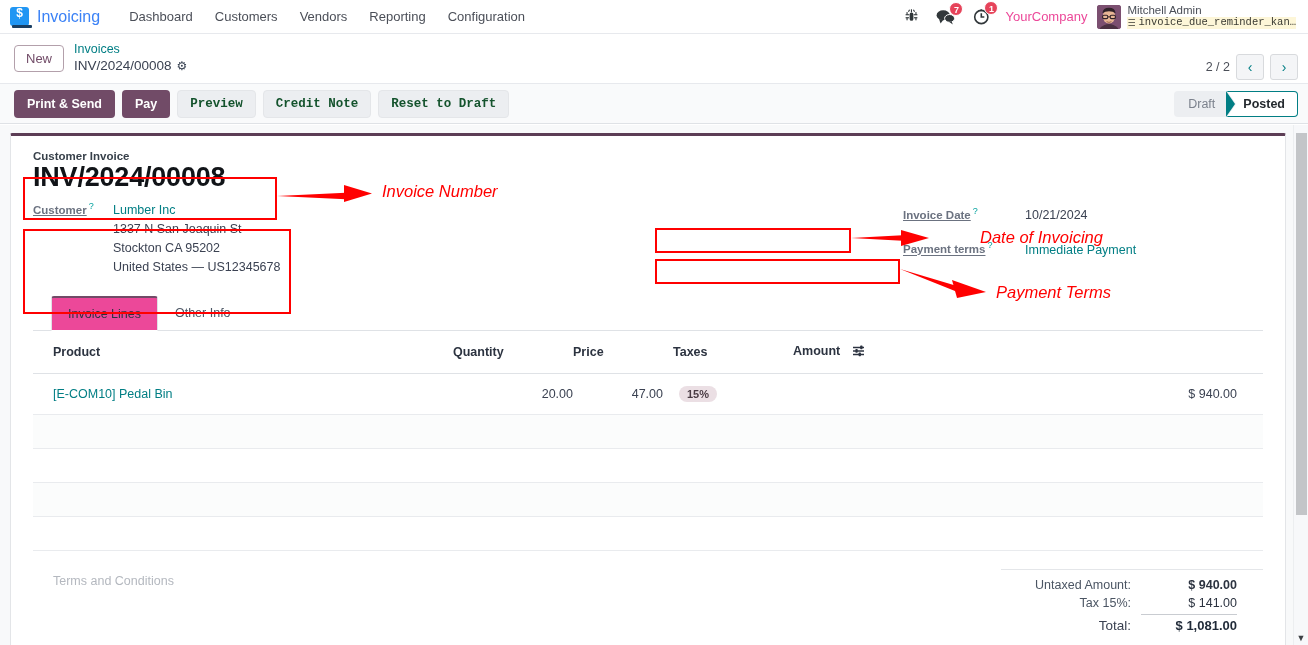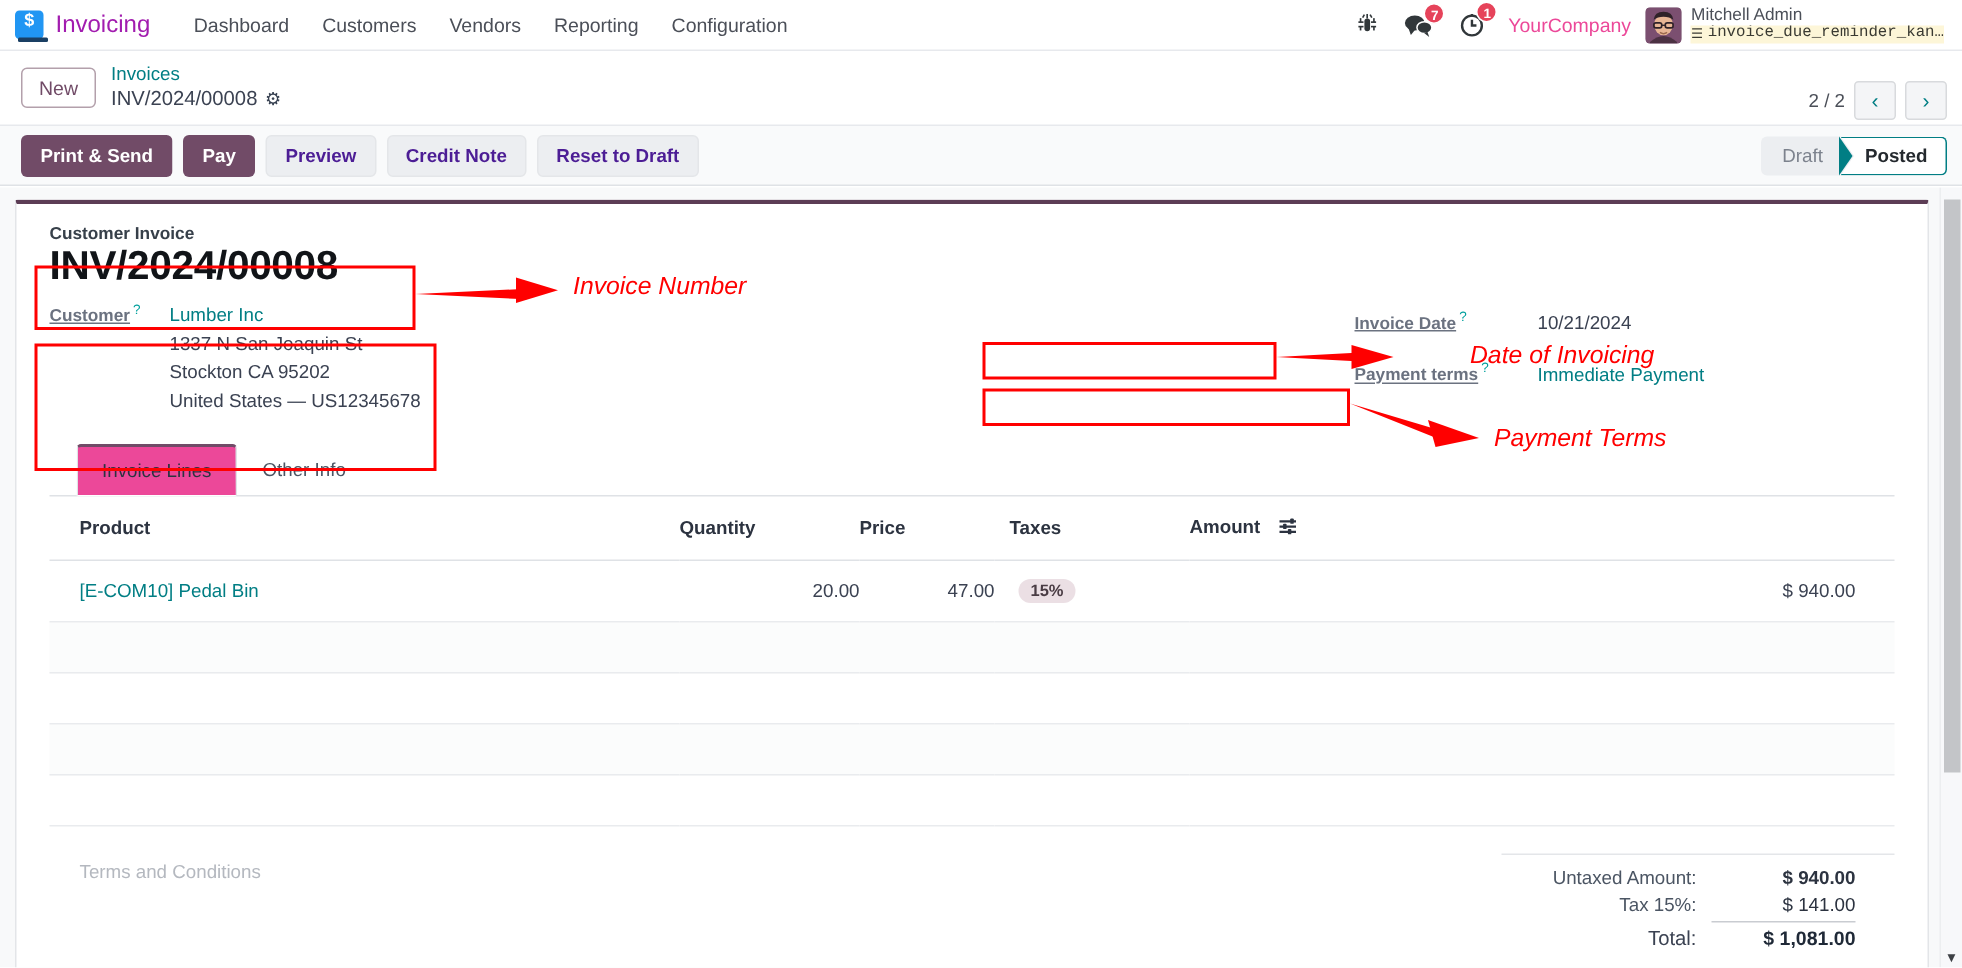--- a/index.html
+++ b/index.html
@@ -45,21 +45,21 @@
   .app-logo:after {
     content: "";
     position: absolute;
     left: 2px; right: -3px; bottom: -2px;
     height: 3px;
     background: #1a3f63;
     border-radius: 1px;
   }
   #app-name {
     font-size: 16px;
-    color: #a21caf;
+    color: #3b82f6;
     margin-right: 18px;
     white-space: nowrap;
   }
   .nav-menu { display: flex; align-items: center; gap: 0px; }
   .nav-item {
     font-size: 13px;
     color: #4b4f58;
     padding: 6px 11px;
     white-space: nowrap;
     cursor: pointer;
@@ -199,21 +199,21 @@
     font-size: 12.5px;
     border-radius: 4px;
     padding: 6px 12px;
     margin-right: 7px;
     cursor: pointer;
     white-space: nowrap;
     font-weight: bold;
     border: 1px solid transparent;
   }
   .btn-primary { background: #714b67; color: #fff; }
-  .btn-secondary { background: #eceef1; color: #4c1d95; border-color: #e4e6e9; }
+  .btn-secondary { background: #eceef1; color: #14532d; border-color: #e4e6e9; font-family: Liberation Mono, monospace; }
   .statusbar {
     margin-left: auto;
     display: flex;
     align-items: stretch;
     height: 26px;
     font-size: 12.5px;
   }
   .status-step {
     background: #eceef1;
     color: #7c828d;

